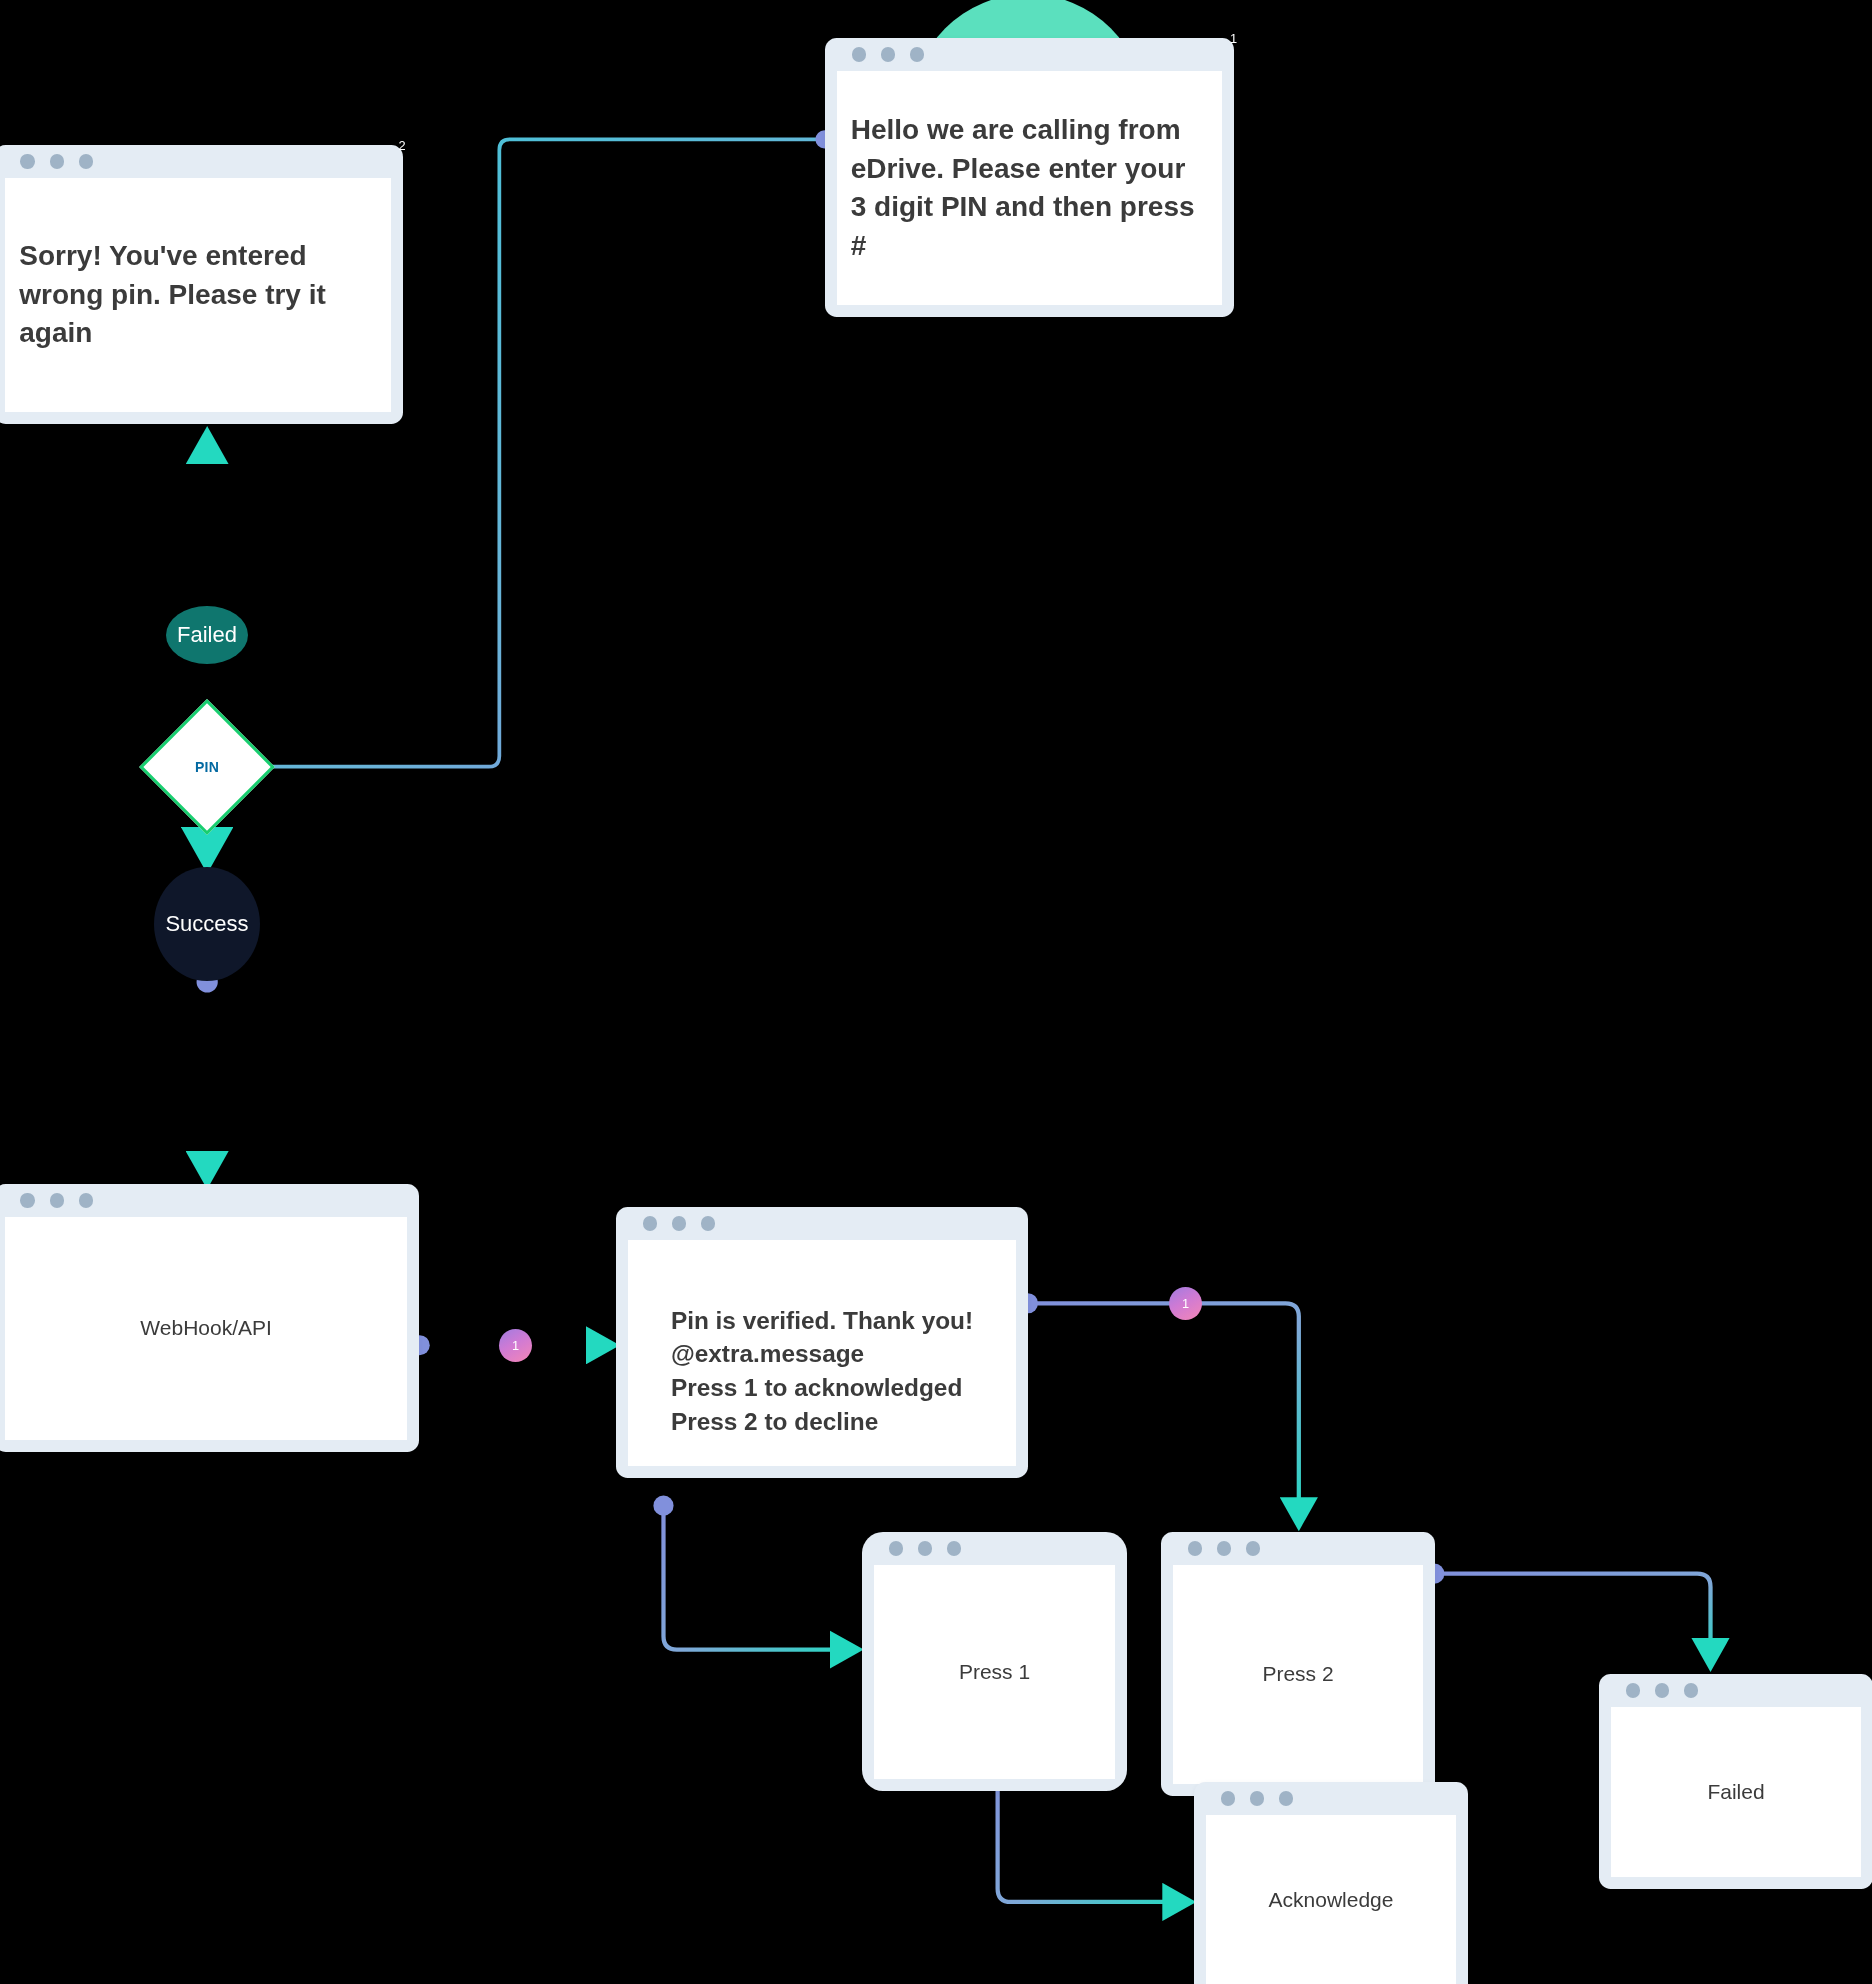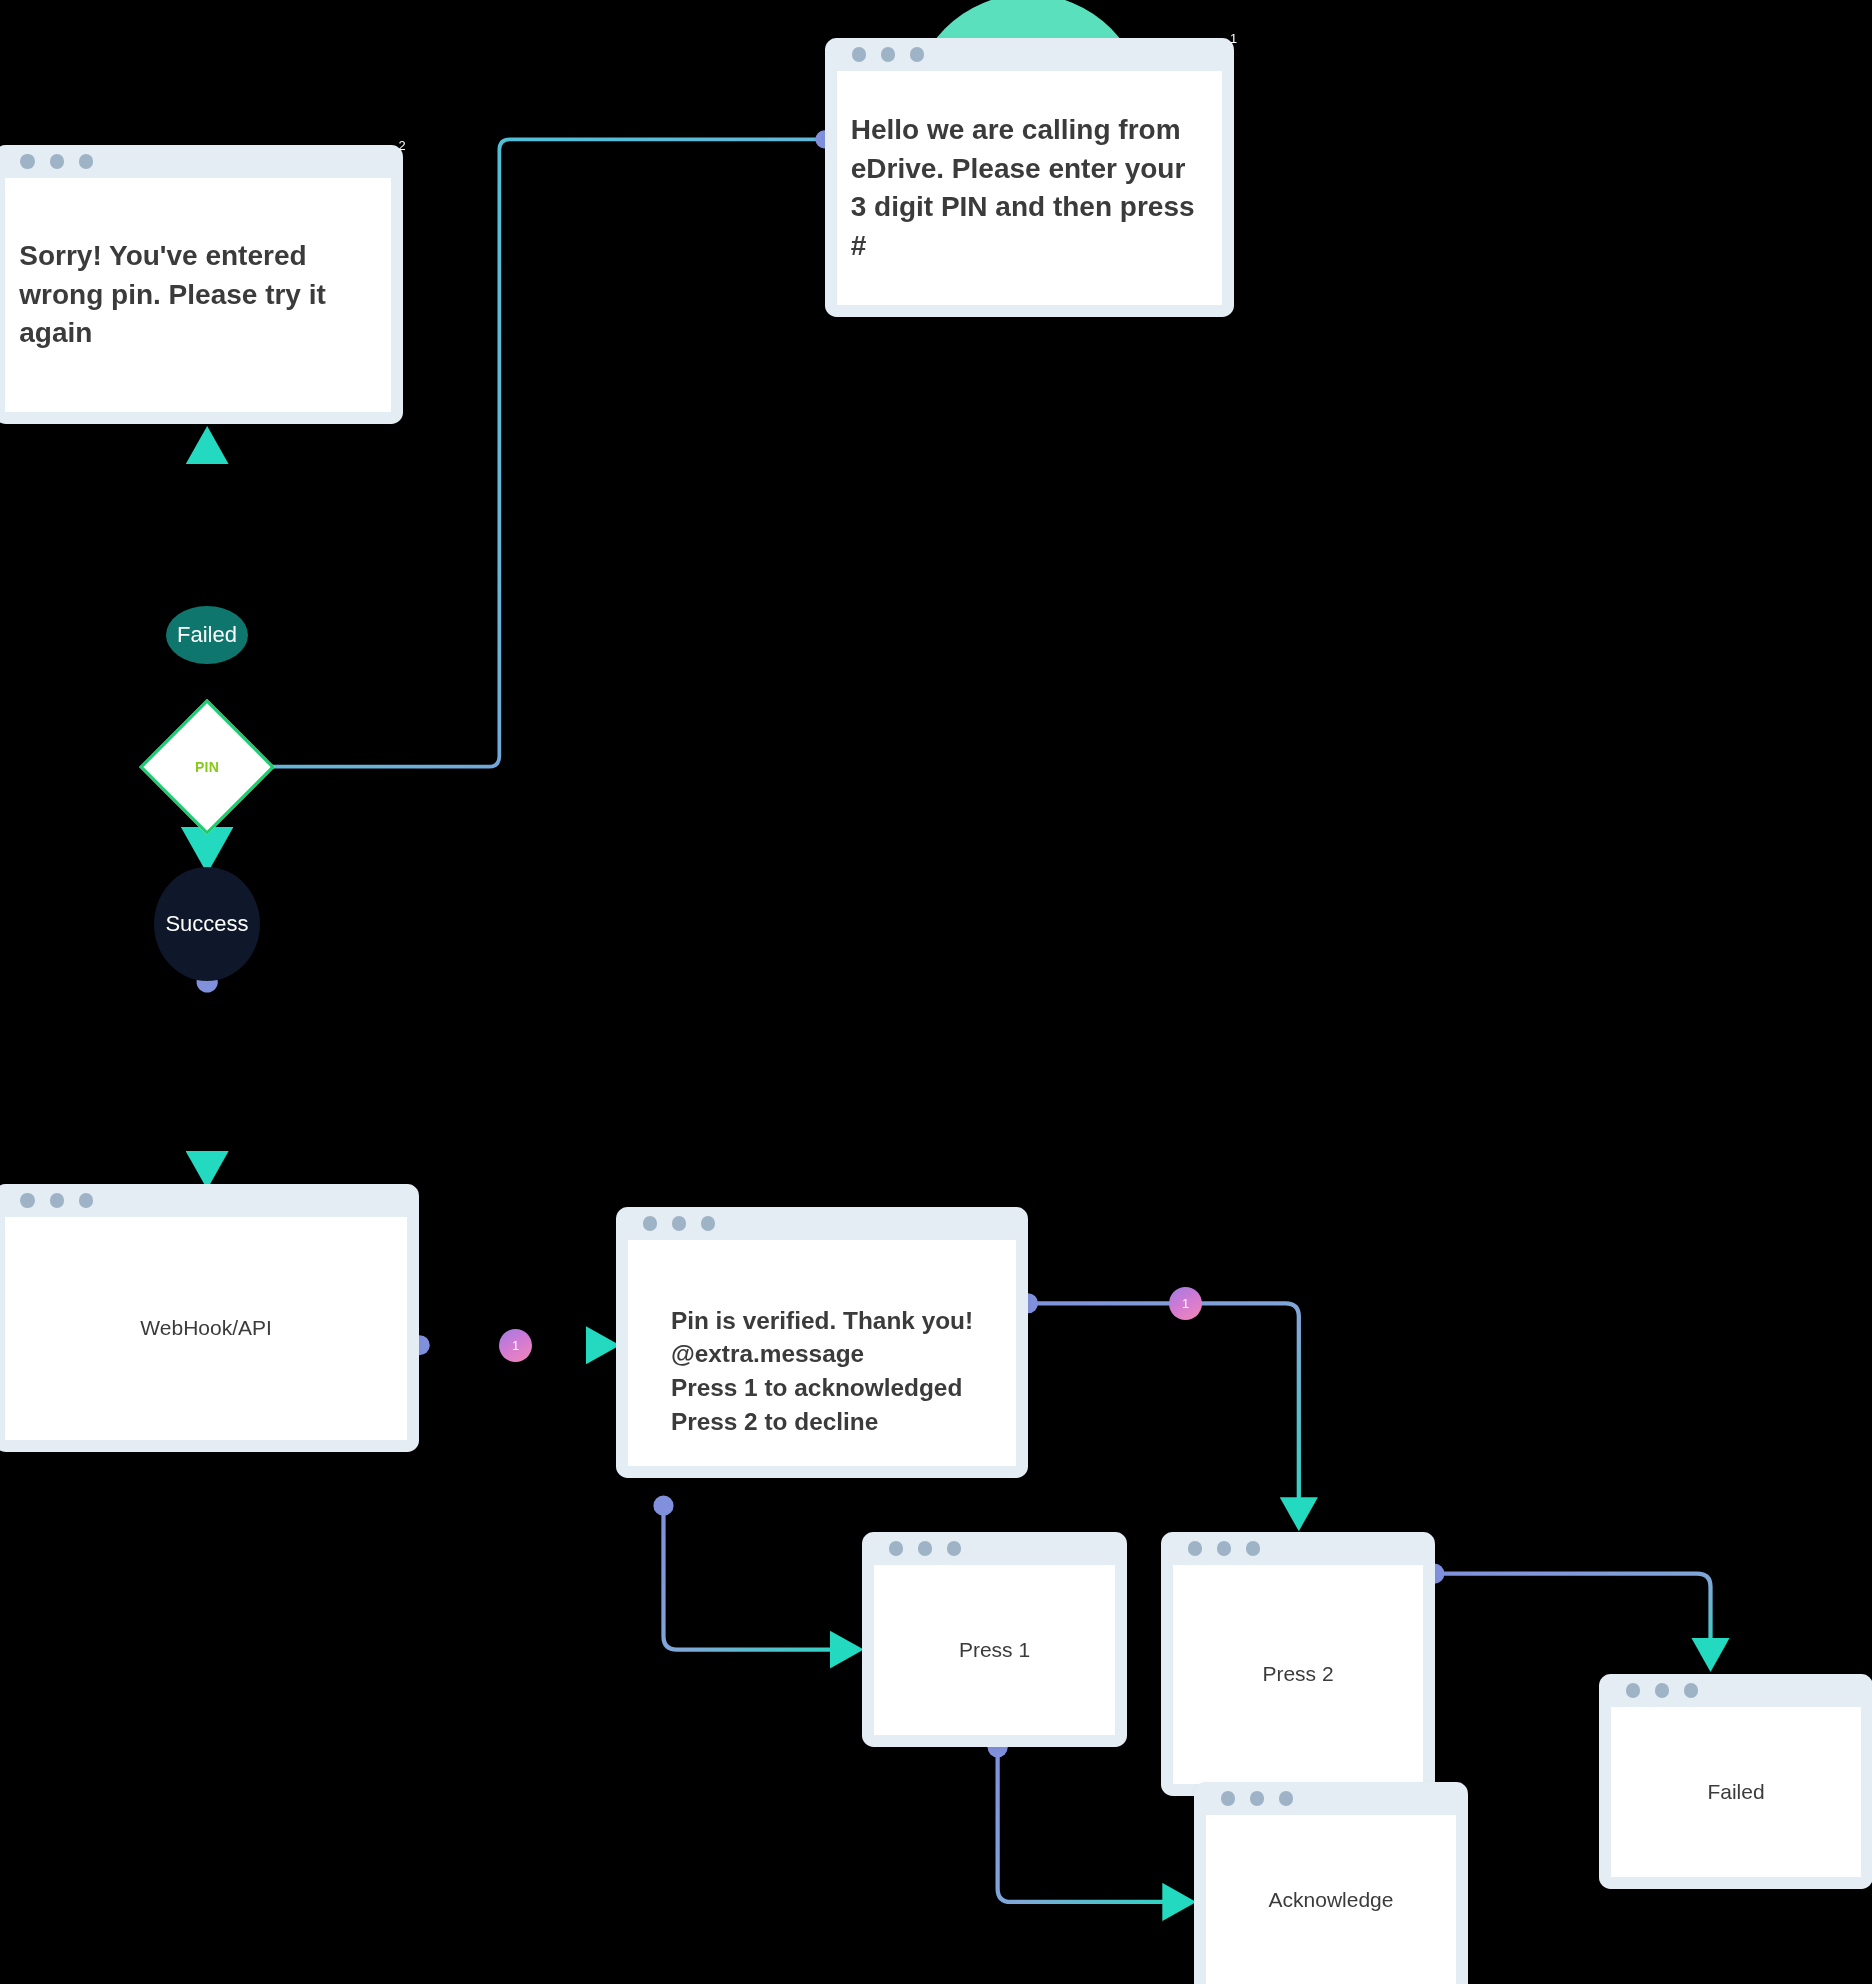--- a/index.html
+++ b/index.html
@@ -84,21 +84,21 @@
   .diamond-wrap .shape{
     width:100%;height:100%;
     background:#ffffff;
     border:3.7px solid #18CE6F;
     transform:rotate(45deg);
     box-sizing:border-box;
   }
   .diamond-wrap .dlabel{
     position:absolute;inset:0;
     display:flex;align-items:center;justify-content:center;
-    color:#84cc16;
+    color:#0369a1;
     font-size:14px;font-weight:700;
     letter-spacing:0.3px;
   }
   
   .edge-badge{
     position:absolute;
     width:33px;height:33px;border-radius:50%;
     background:linear-gradient(150deg,#a07ce0 0%,#cf7ad4 45%,#f486b6 100%);
     color:#fff;font-size:12.8px;
     display:flex;align-items:center;justify-content:center;
@@ -226,21 +226,21 @@
     <div class="body">
       <span class="txt" style="white-space:pre-line;">Pin is verified. Thank you!
 @extra.message
 Press 1 to acknowledged
 Press 2 to decline</span>
     </div>
   </div>
 
   <div class="edge-badge" style="left:1169px;top:1287px;">1</div>
 
-  <div class="win plain" style="left:862px;top:1532px;width:265px;height:215px;z-index:10;">
+  <div class="win plain" style="left:862px;top:1532px;width:265px;height:259px;z-index:10;border-radius:21px;">
     <div class="titlebar">
       <span class="dot"></span>
       <span class="dot"></span>
       <span class="dot"></span>
     </div>
     <div class="body">
       <span class="txt">Press 1</span>
     </div>
   </div>
 

